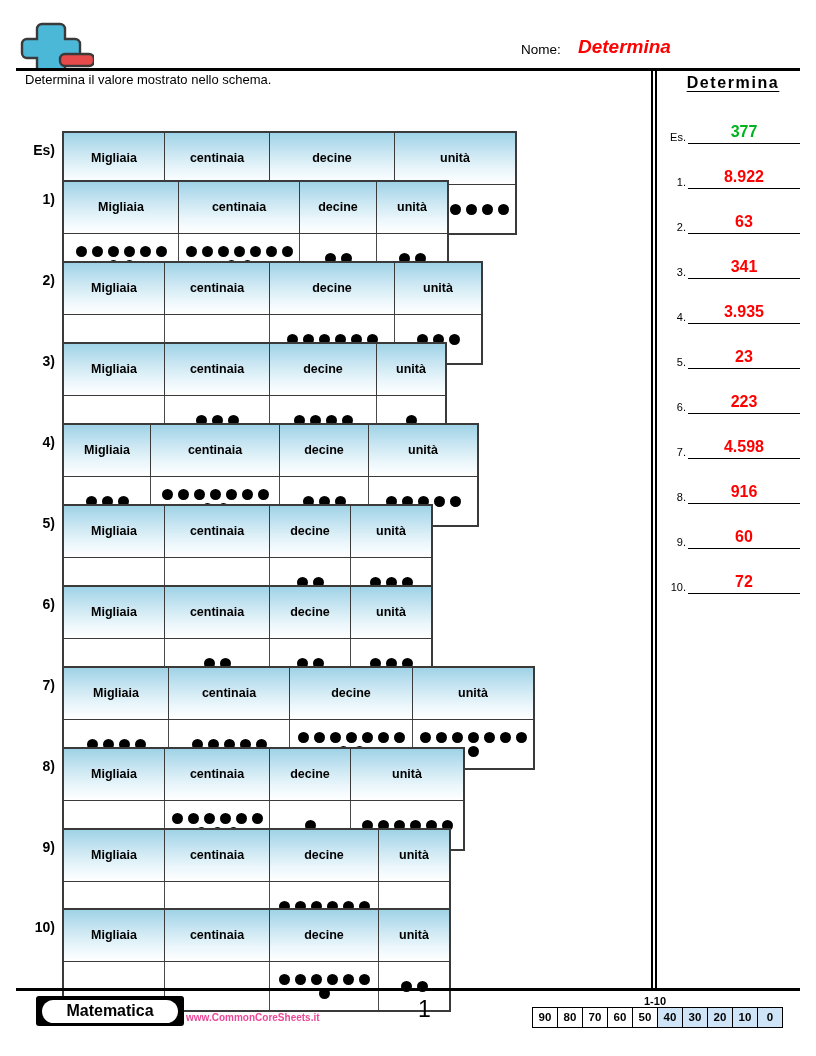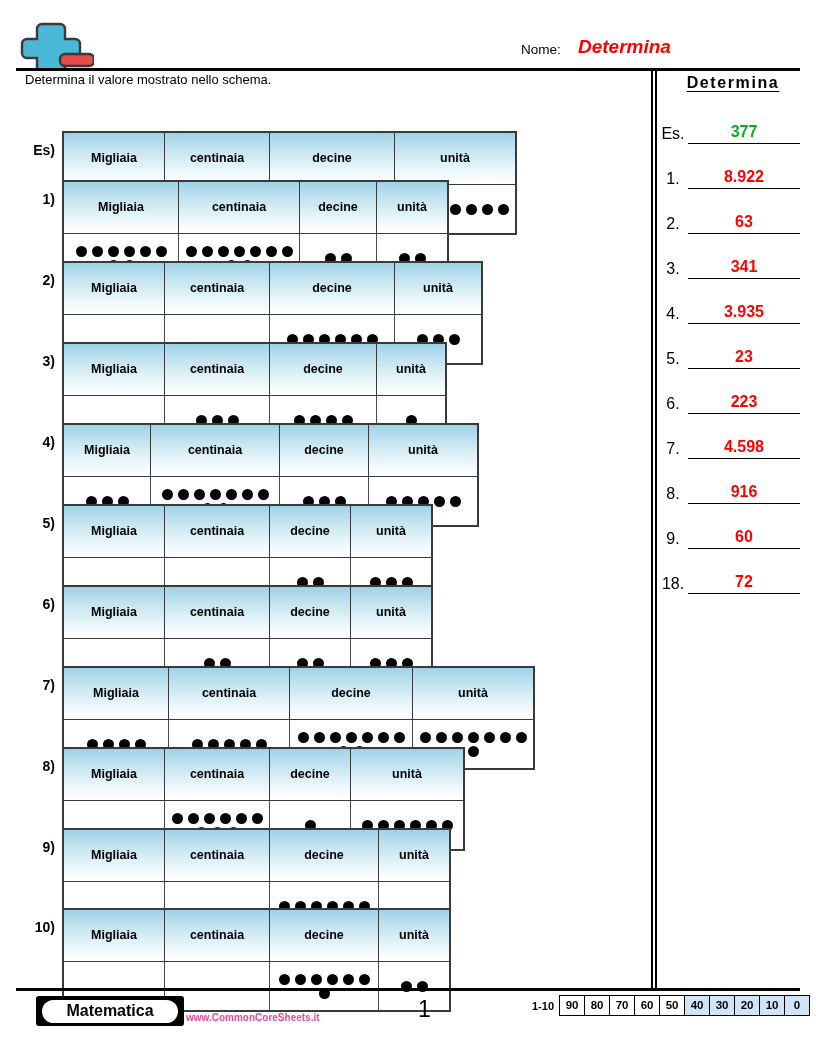--- a/index.html
+++ b/index.html
@@ -36,22 +36,22 @@
 
   
   #answers{position:absolute;left:658px;top:70px;width:150px;}
   #answers-title{
     position:absolute;left:0;top:4px;width:150px;text-align:center;
     font-size:16px;font-weight:bold;color:#000;letter-spacing:1.6px;
     text-decoration:underline;text-underline-offset:3px;
   }
   .ans-row{position:absolute;left:0;width:144px;height:44px;}
   .ans-num{
-    position:absolute;left:2px;bottom:1px;width:26px;text-align:center;
-    font-size:16px;color:#000;
+    position:absolute;left:2px;bottom:1px;width:26px;text-align:right;
+    font-size:11px;color:#000;
   }
   .ans-line{
     position:absolute;left:30px;bottom:0;width:112px;height:0;
     border-bottom:1.6px solid #000;
   }
   .ans-val{
     position:absolute;left:30px;bottom:3px;width:112px;text-align:center;
     font-size:16px;font-weight:bold;color:#ff0000;
   }
   .ans-val.example{color:#00b31e;}
@@ -93,21 +93,21 @@
     display:flex;align-items:center;justify-content:center;
   }
   #brand-inner{
     width:136px;height:23px;background:#fff;border-radius:12px;
     display:flex;align-items:center;justify-content:center;
     font-size:16px;font-weight:bold;color:#000;
   }
   #site{position:absolute;left:186px;top:1012px;font-size:10px;font-weight:bold;color:#ec4899;}
   #page-no{position:absolute;left:418px;top:996px;font-size:23px;color:#000;}
 
-  #scale{position:absolute;left:532px;top:995px;height:21px;display:flex;align-items:center;}
+  #scale{position:absolute;left:532px;top:995px;height:21px;display:flex;align-items:center;flex-direction:column;}
   #scale-label{font-size:11px;font-weight:bold;color:#000;margin-right:5px;}
   #scale-boxes{display:flex;border:1.2px solid #000;}
   .sbox{
     width:24px;height:19px;line-height:19px;text-align:center;
     font-size:11.5px;font-weight:bold;color:#000;
     border-right:1.2px solid #000;background:#fff;
   }
   .sbox:last-child{border-right:none;}
   .sbox.hl{background:#cfe4f7;}
 </style>
@@ -176,21 +176,21 @@
       <div class="ans-num">8.</div>
       <div class="ans-val">916</div>
       <div class="ans-line"></div>
     </div>
     <div class="ans-row" style="top: 435px;">
       <div class="ans-num">9.</div>
       <div class="ans-val">60</div>
       <div class="ans-line"></div>
     </div>
     <div class="ans-row" style="top: 480px;">
-      <div class="ans-num">18.</div>
+      <div class="ans-num">10.</div>
       <div class="ans-val">72</div>
       <div class="ans-line"></div>
     </div>
   </div>
 
 <div id="problems-area">
     <div class="problem" style="left: 62px; top: 99px; margin-top: 32px;">
       <div class="prob-num">Es)</div>
       <table class="pv-table">
         <thead>

